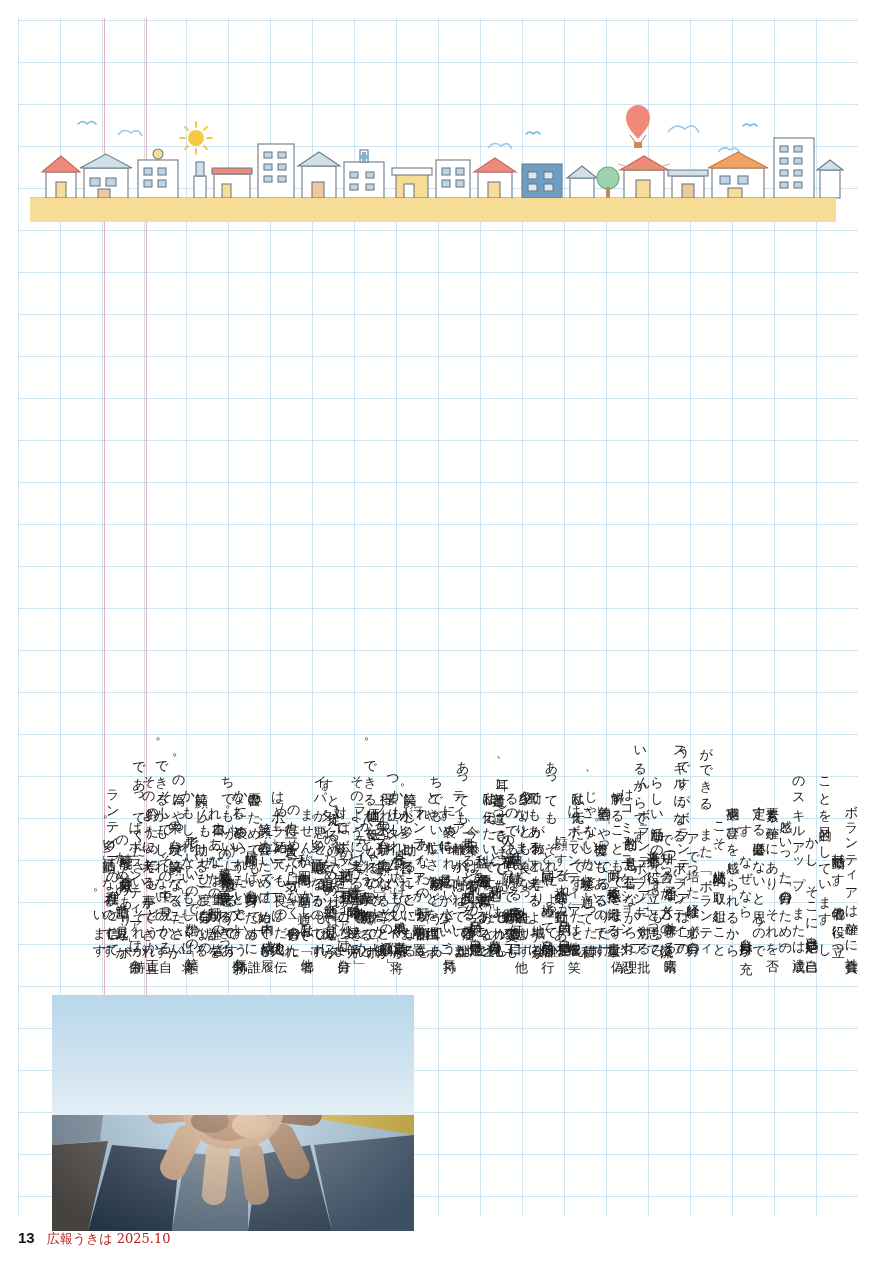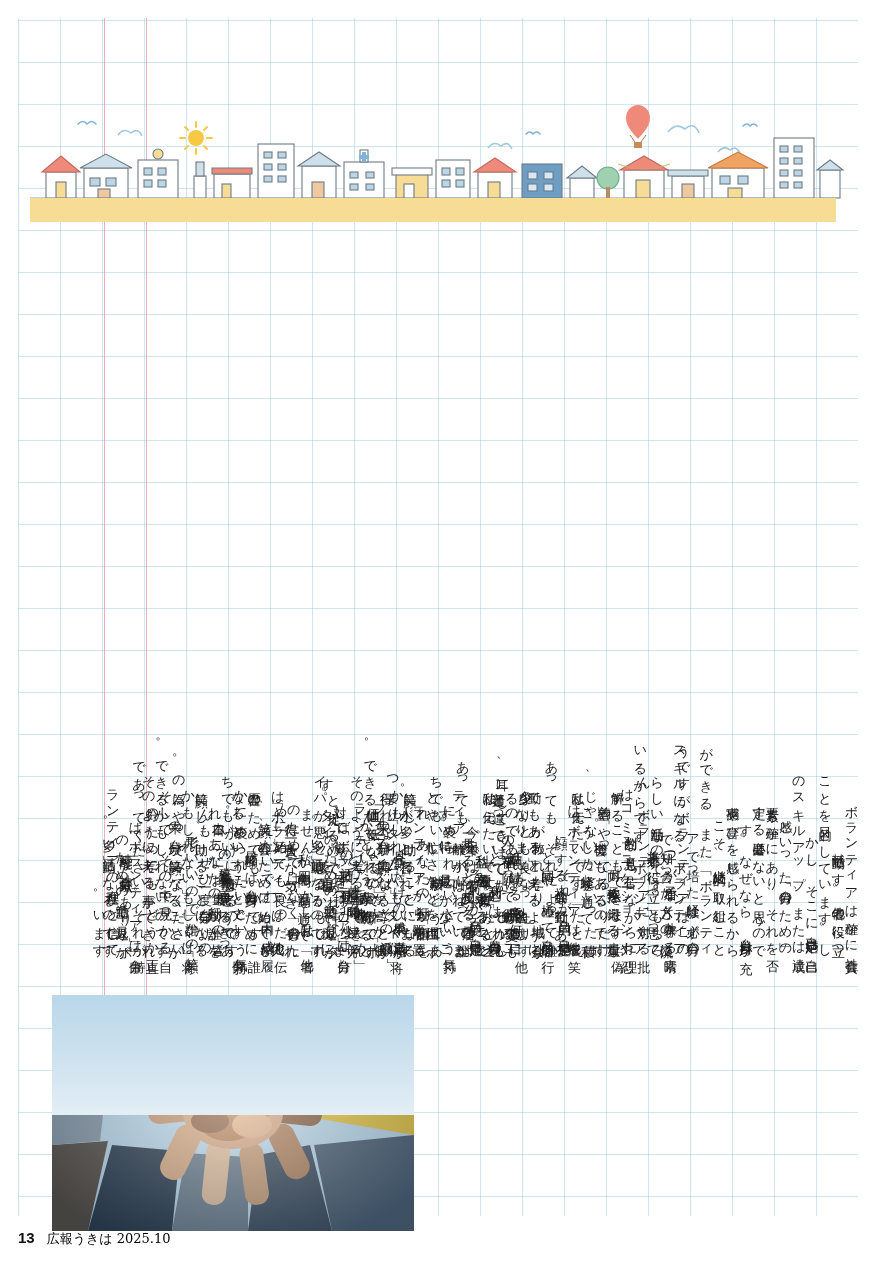--- a/index.html
+++ b/index.html
@@ -121,21 +121,21 @@
     gap: 12px;
     font-family: "Liberation Sans", sans-serif;
   }
   .folio {
     font-size: 15px;
     font-weight: bold;
     color: #111;
   }
   .folio-text {
     font-size: 13px;
-    color: #000000;
+    color: #b91c1c;
     font-family: "DejaVu Serif", "Liberation Serif", serif;
   }
 </style>
 </head>
 <body>
 
 <div class="page">
 
   <div class="grid-bg"></div>
   <div class="pink-rule r1"></div>

